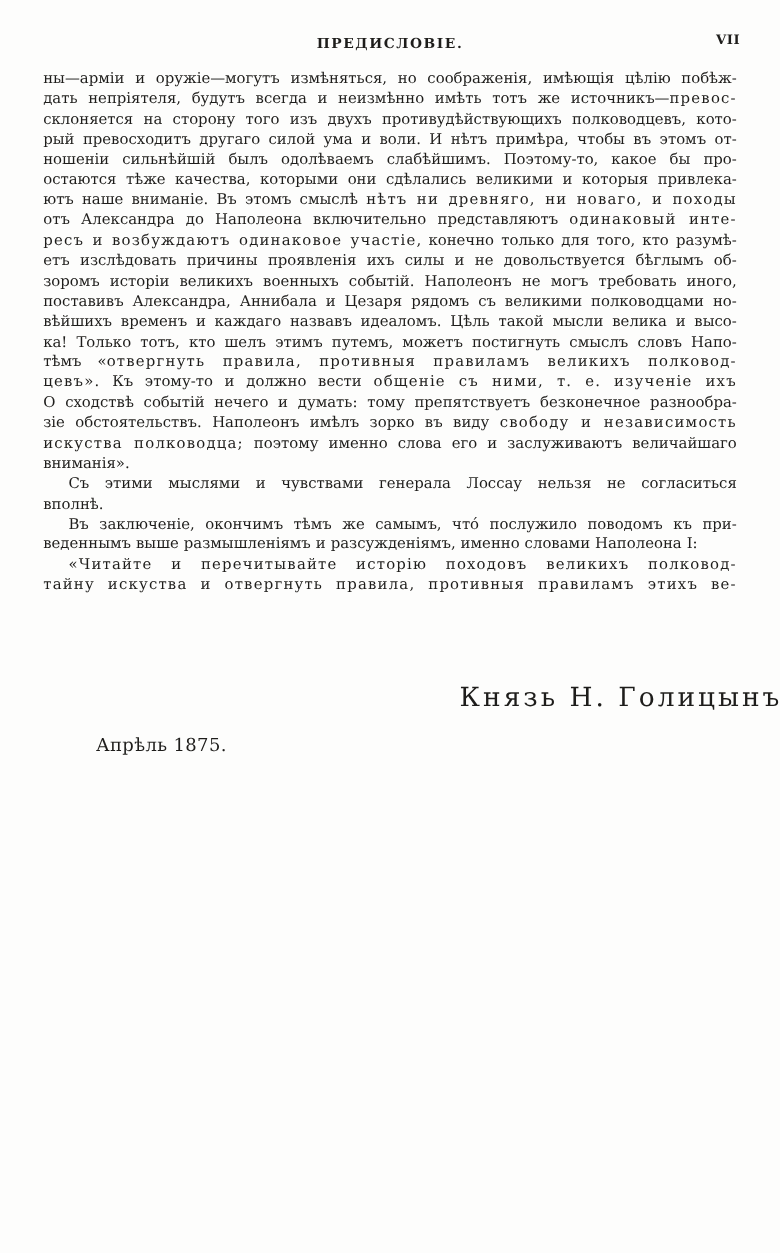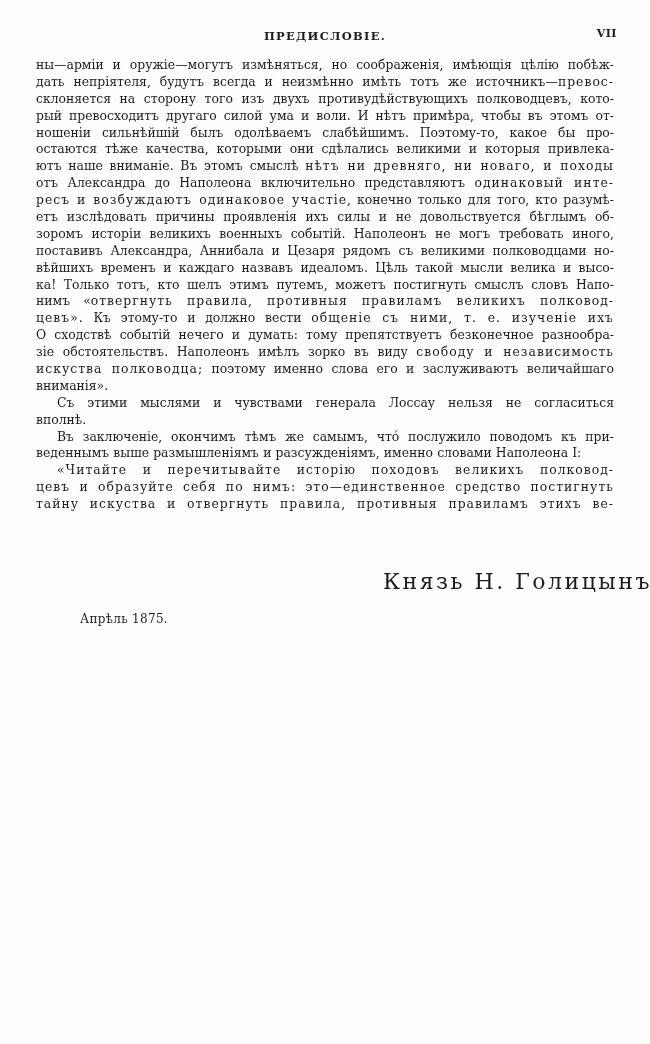--- a/index.html
+++ b/index.html
@@ -69,21 +69,21 @@
     left: 383px;
     top: 569px;
     font-size: 22px;
     letter-spacing: 2.5px;
     white-space: nowrap;
   }
   .date-line {
     position: absolute;
     left: 80px;
     top: 612px;
-    font-size: 12px;
+    font-size: 15px;
     letter-spacing: 0.3px;
   }
 </style>
 </head>
 <body>
 
 <div class="page" style="--paper: #fdfdfc; --ink: #1e1d1b;">
 
   <div class="running-head">
     <div class="head-title">ПРЕДИСЛОВІЕ.</div>
@@ -99,32 +99,31 @@
       <div class="line"><span>ношеніи сильнѣйшій былъ одолѣваемъ слабѣйшимъ. Поэтому-то, какое бы про-</span></div>
       <div class="line"><span>остаются тѣже качества, которыми они сдѣлались великими и которыя привлека-</span></div>
       <div class="line"><span>ютъ наше вниманіе. Въ этомъ смыслѣ </span><span class="sp">нѣтъ ни древняго, ни новаго, и походы</span></div>
       <div class="line"><span>отъ Александра до Наполеона включительно представляютъ </span><span class="sp">одинаковый инте-</span></div>
       <div class="line"><span class="sp">ресъ и возбуждаютъ одинаковое участіе</span><span>, конечно только для того, кто разумѣ-</span></div>
       <div class="line"><span>етъ изслѣдовать причины проявленія ихъ силы и не довольствуется бѣглымъ об-</span></div>
       <div class="line"><span>зоромъ исторіи великихъ военныхъ событій. Наполеонъ не могъ требовать иного,</span></div>
       <div class="line"><span>поставивъ Александра, Аннибала и Цезаря рядомъ съ великими полководцами но-</span></div>
       <div class="line"><span>вѣйшихъ временъ и каждаго назвавъ идеаломъ. Цѣль такой мысли велика и высо-</span></div>
       <div class="line"><span>ка! Только тотъ, кто шелъ этимъ путемъ, можетъ постигнуть смыслъ словъ Напо-</span></div>
-      <div class="line"><span>нимъ «</span><span class="sp">отвергнуть правила, противныя правиламъ великихъ полковод-</span></div>
+      <div class="line"><span>тѣмъ «</span><span class="sp">отвергнуть правила, противныя правиламъ великихъ полковод-</span></div>
       <div class="line"><span class="sp">цевъ».</span><span> Къ этому-то и должно вести </span><span class="sp">общеніе съ ними, т. е. изученіе ихъ подвиговъ.</span></div>
       <div class="line"><span>О сходствѣ событій нечего и думать: тому препятствуетъ безконечное разнообра-</span></div>
       <div class="line"><span>зіе обстоятельствъ. Наполеонъ имѣлъ зорко въ виду </span><span class="sp">свободу и независимость</span></div>
       <div class="line"><span class="sp">искуства полководца;</span><span> поэтому именно слова его и заслуживаютъ величайшаго</span></div>
       <div class="line end"><span>вниманія».</span></div>
       <div class="line indent"><span>Съ этими мыслями и чувствами генерала Лоссау нельзя не согласиться</span></div>
       <div class="line end"><span>вполнѣ.</span></div>
       <div class="line indent"><span>Въ заключеніе, окончимъ тѣмъ же самымъ, чтó послужило поводомъ къ при-</span></div>
       <div class="line end"><span>веденнымъ выше размышленіямъ и разсужденіямъ, именно словами Наполеона I:</span></div>
       <div class="line indent"><span class="sp">«Читайте и перечитывайте исторію походовъ великихъ полковод-</span></div>
-      <div class="line"><span class="sp">цевъ и образуйте себя по нимъ: это—единственное средство постигнуть</span></div>
       <div class="line"><span class="sp">тайну искуства и отвергнуть правила, противныя правиламъ этихъ ве-</span></div>
     </div>
 
   <div class="signature">Князь Н. Голицынъ.</div>
 
   <div class="date-line">Апрѣль 1875.</div>
 
 </div>
 
 </body></html>

